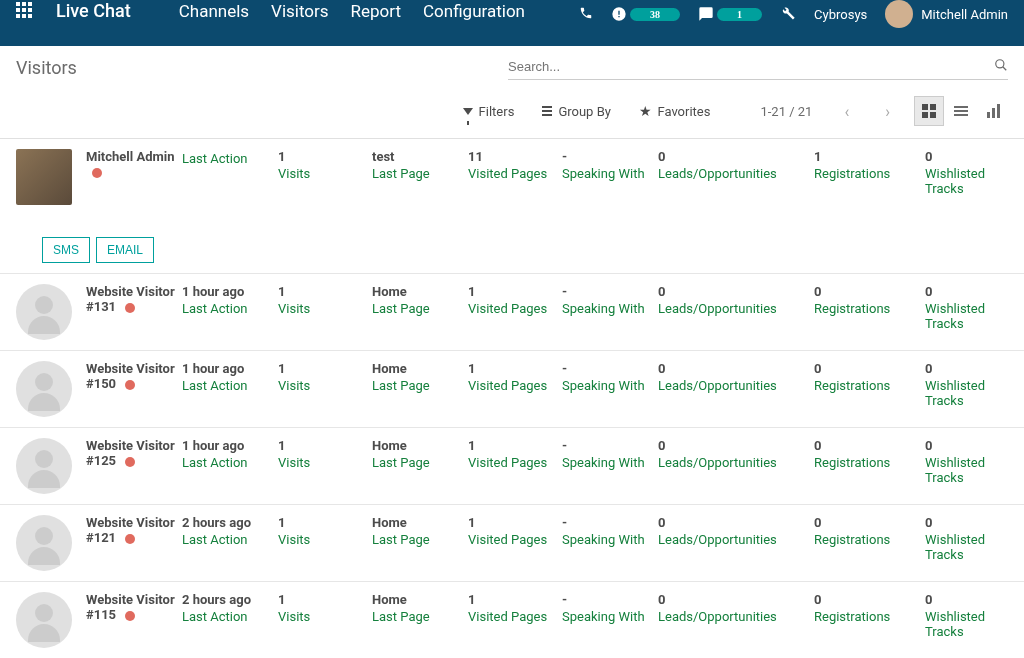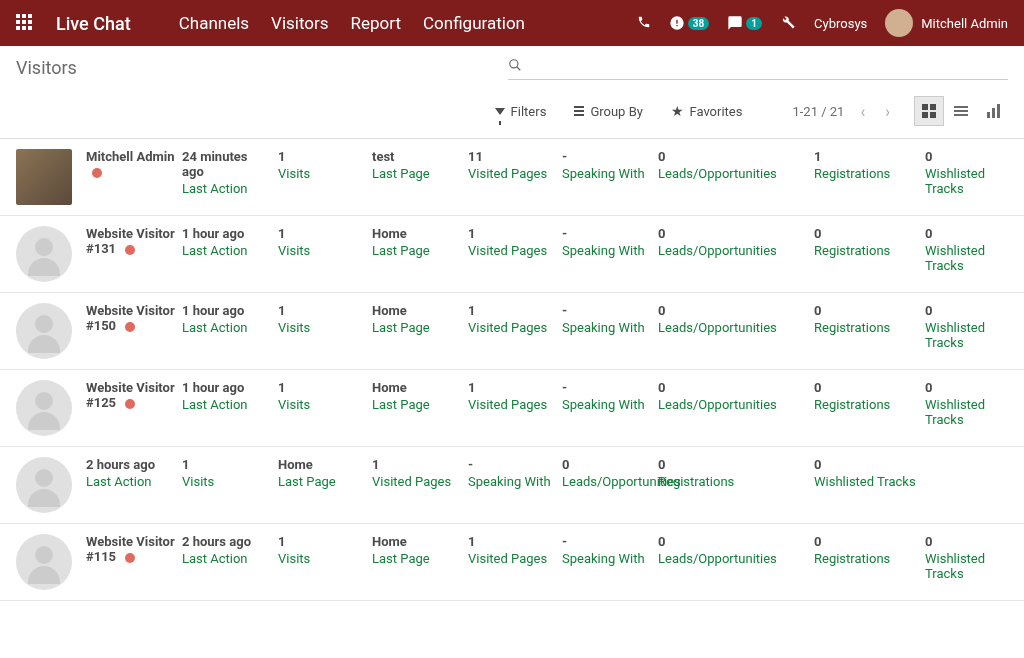--- a/index.html
+++ b/index.html
@@ -1,41 +1,41 @@
 <!DOCTYPE html>
 <html><head>
 <meta charset="utf-8">
 <style>
 * { box-sizing: border-box; margin: 0; padding: 0; }
 body { font-family: -apple-system, BlinkMacSystemFont, "Segoe UI", Roboto, sans-serif; font-size: 13px; color: #4c4c4c; background: #fff; }
-.header { background: #7f1d1d; color: #fff; height: 46px; display: flex; align-items: center; padding: 0 16px; }
+.header { background: #0c4a6e; color: #fff; height: 46px; display: flex; align-items: flex-start; padding: 0 16px; }
 .header-left { display: flex; align-items: center; gap: 18px; }
 .apps-icon { width: 18px; height: 18px; display: grid; grid-template-columns: repeat(3,4px); grid-template-rows: repeat(3,4px); gap: 2px; cursor: pointer; }
 .apps-icon span { background: #fff; width: 4px; height: 4px; }
 .app-title { font-size: 18px; font-weight: 500; margin-left: 4px; margin-right: 30px; }
 .nav-items { display: flex; gap: 22px; }
 .nav-item { color: #fff; font-size: 17px; cursor: pointer; }
 .header-right { margin-left: auto; display: flex; align-items: center; gap: 18px; }
 .badge-wrap { position: relative; display: flex; align-items: center; }
-.badge { background: #00a09d; color: #fff; border-radius: 9px; font-size: 10px; padding: 1px 5px; margin-left: 3px; font-weight: bold; }
+.badge { background: #00a09d; color: #fff; border-radius: 9px; font-size: 10px; padding: 1px 20px; margin-left: 3px; font-weight: bold; font-family: Liberation Serif, serif; }
 .avatar-small { width: 28px; height: 28px; border-radius: 50%; background: #d0b090; display:inline-block; }
 .header-icon { color: #fff; cursor: pointer; }
 .user-section { display: flex; align-items: center; gap: 8px; cursor: pointer; }
 
 .control-panel { border-bottom: 1px solid #e0e0e0; padding: 8px 16px; display: flex; flex-direction: column; gap: 8px; }
 .cp-row { display: flex; align-items: center; }
 .breadcrumb { font-size: 18px; color: #6b6b6b; }
 .search-container { margin-left: auto; width: 500px; display: flex; align-items: center; border-bottom: 1px solid #ccc; padding: 4px 0; }
 .search-input { border: none; outline: none; flex: 1; font-size: 13px; color: #6b6b6b; }
 .search-icon { color: #6b6b6b; }
 
 .cp-row2 { display: flex; align-items: center; justify-content: flex-end; gap: 20px; padding-top: 8px; padding-bottom: 4px; }
 .filter-group { display: flex; gap: 28px; margin-right: 30px; }
 .filter-item { display: flex; align-items: center; gap: 6px; cursor: pointer; color: #4c4c4c; }
-.pager { display: flex; align-items: center; gap: 12px; color: #6b6b6b; text-align: center; }
+.pager { display: flex; align-items: center; gap: 28px; color: #6b6b6b; text-align: center; }
 .pager-arrow { cursor: pointer; color: #aaa; padding: 0 4px; font-size: 16px; }
 .view-switcher { display: flex; gap: 2px; }
 .view-btn { width: 30px; height: 30px; display: flex; align-items: center; justify-content: center; cursor: pointer; color: #6b6b6b; border: 1px solid transparent; }
 .view-btn.active { background: #e9e9e9; border: 1px solid #ccc; }
 
 .content { overflow-y: scroll; height: 540px; }
 .visitor-row { display: flex; border-bottom: 1px solid #e6e6e6; padding: 10px 16px; align-items: flex-start; }
 .visitor-avatar { width: 56px; height: 56px; border-radius: 2px; flex-shrink: 0; margin-right: 14px; }
 .avatar-placeholder { background: #e0e0e0; border-radius: 50%; position: relative; }
 .avatar-placeholder::before { content:''; position:absolute; top:12px; left:50%; transform:translateX(-50%); width:18px; height:18px; background:#ccc; border-radius:50%; }
@@ -114,20 +114,21 @@
       <span class="avatar-small"></span>
       <span>Mitchell Admin</span>
     </div>
   </div>
 </div>
 
 <div class="control-panel">
   <div class="cp-row">
     <div class="breadcrumb">Visitors</div>
     <div class="search-container">
+      <input class="search-input" placeholder="Search..." style="">
       <span class="search-icon">
         <svg width="14" height="14" viewBox="0 0 24 24" fill="none" stroke="#6b6b6b" stroke-width="2">
             <circle cx="10" cy="10" r="7"></circle>
             <line x1="21" y1="21" x2="15" y2="15"></line>
           </svg>
       </span>
     </div>
   </div>
   <div class="cp-row2">
     <div class="filter-group">
@@ -180,23 +181,26 @@
   </div>
 </div>
 
 <div class="content" id="visitors-container">
     <div class="visitor-row">
     <div class="visitor-avatar avatar-img"></div>
     <div class="cols">
       <div class="col name-col">
         <span class="col-title">Mitchell Admin</span>
         <span class="status-dot"></span>
-      </div>
-      <div class="col">
-        <div class="col-title">24 minutes ago</div>
+        <div class="actions-row">
+         <button class="action-btn">SMS</button>
+         <button class="action-btn">EMAIL</button>
+       </div>
+      </div>
+      <div class="col">
         <div class="col-label">Last Action</div>
       </div>
       <div class="col">
         <div class="col-title">1</div>
         <div class="col-label">Visits</div>
       </div>
       <div class="col">
         <div class="col-title">test</div>
         <div class="col-label">Last Page</div>
       </div>
@@ -344,20 +348,25 @@
       </div>
       <div class="col">
         <div class="col-title">0</div>
         <div class="col-label">Wishlisted Tracks</div>
       </div>
     </div>
   </div>
     <div class="visitor-row">
     <div class="visitor-avatar avatar-placeholder"></div>
     <div class="cols">
+      <div class="col name-col">
+        <span class="col-title">Website Visitor #121</span>
+        <span class="status-dot"></span>
+        
+      </div>
       <div class="col">
         <div class="col-title">2 hours ago</div>
         <div class="col-label">Last Action</div>
       </div>
       <div class="col">
         <div class="col-title">1</div>
         <div class="col-label">Visits</div>
       </div>
       <div class="col">
         <div class="col-title">Home</div>

